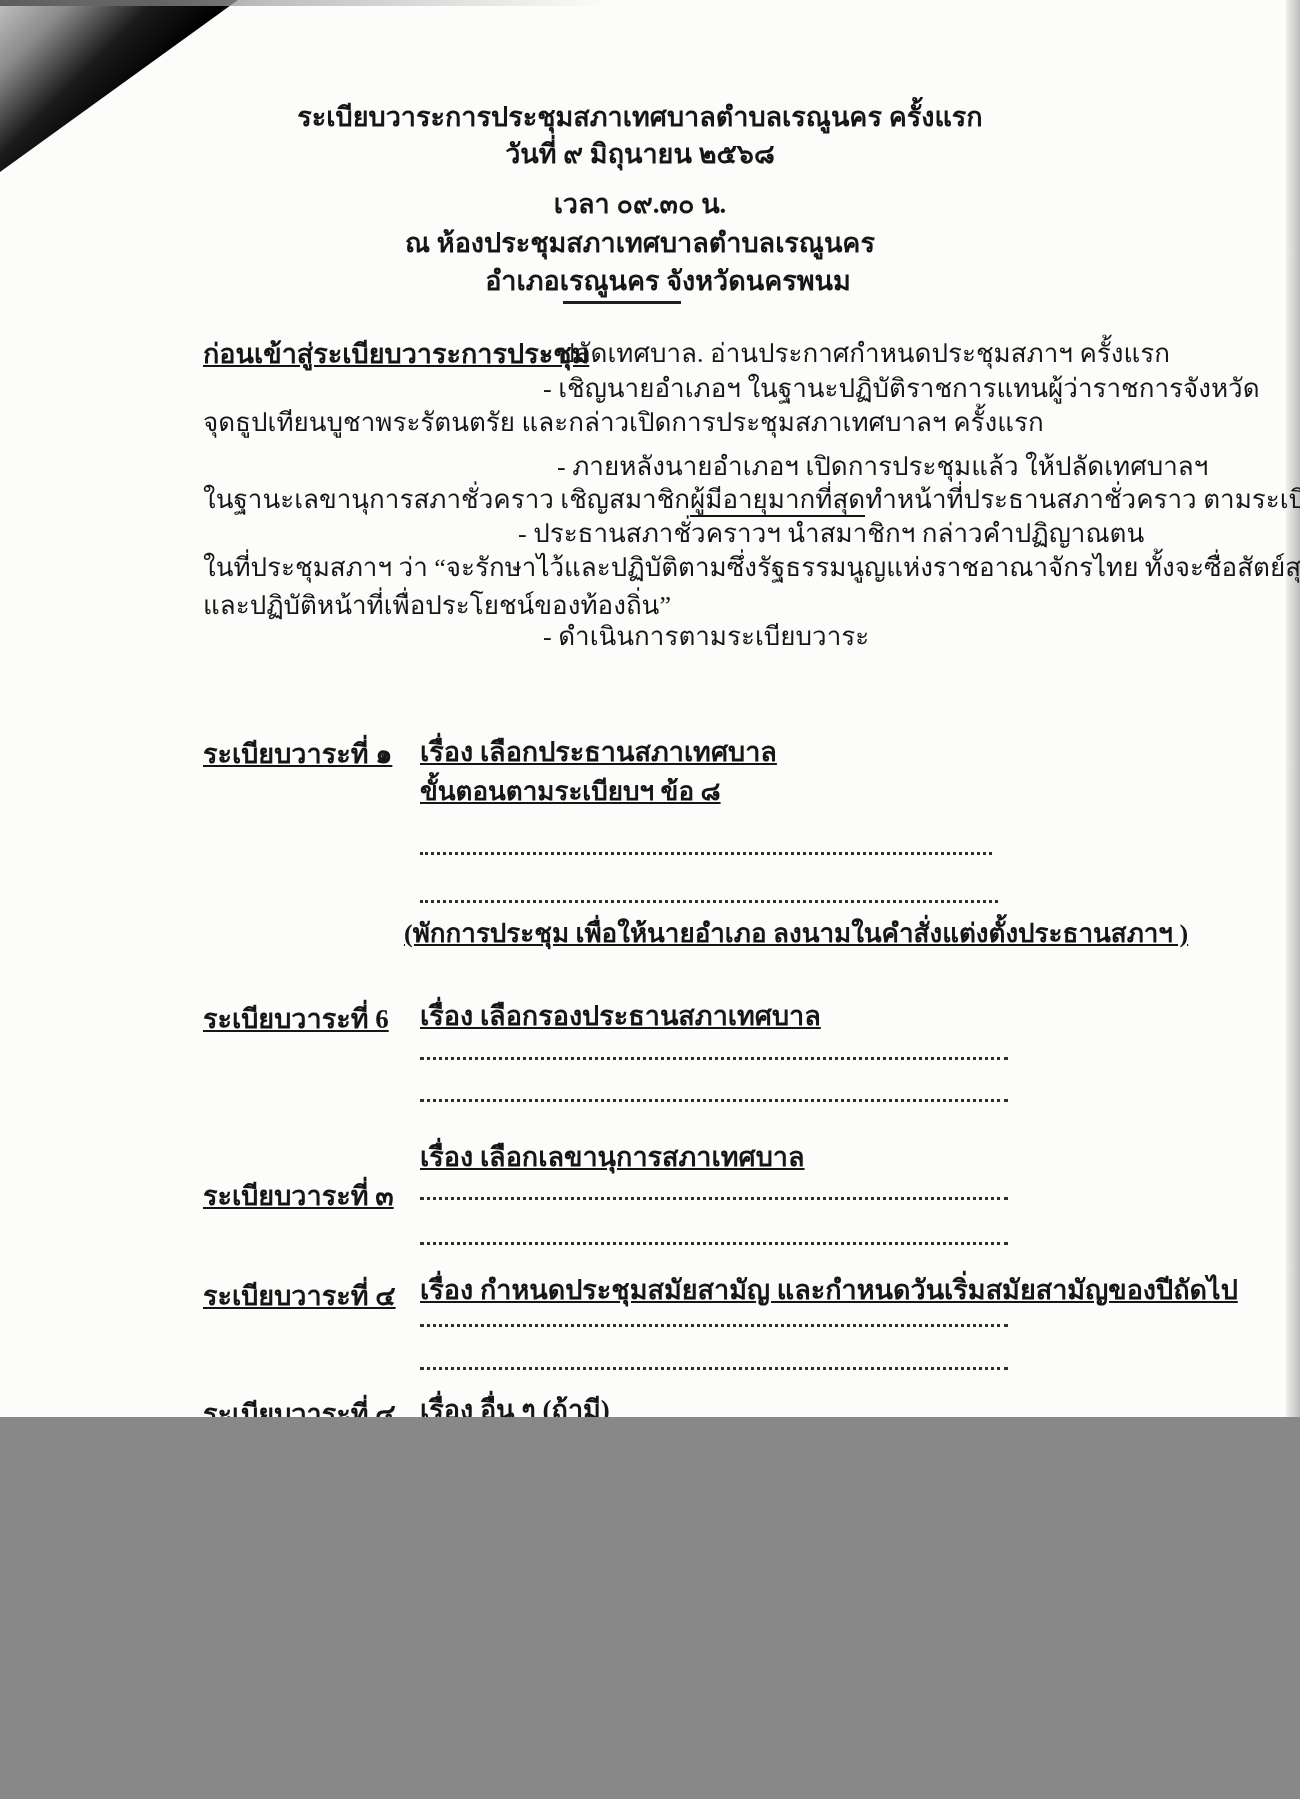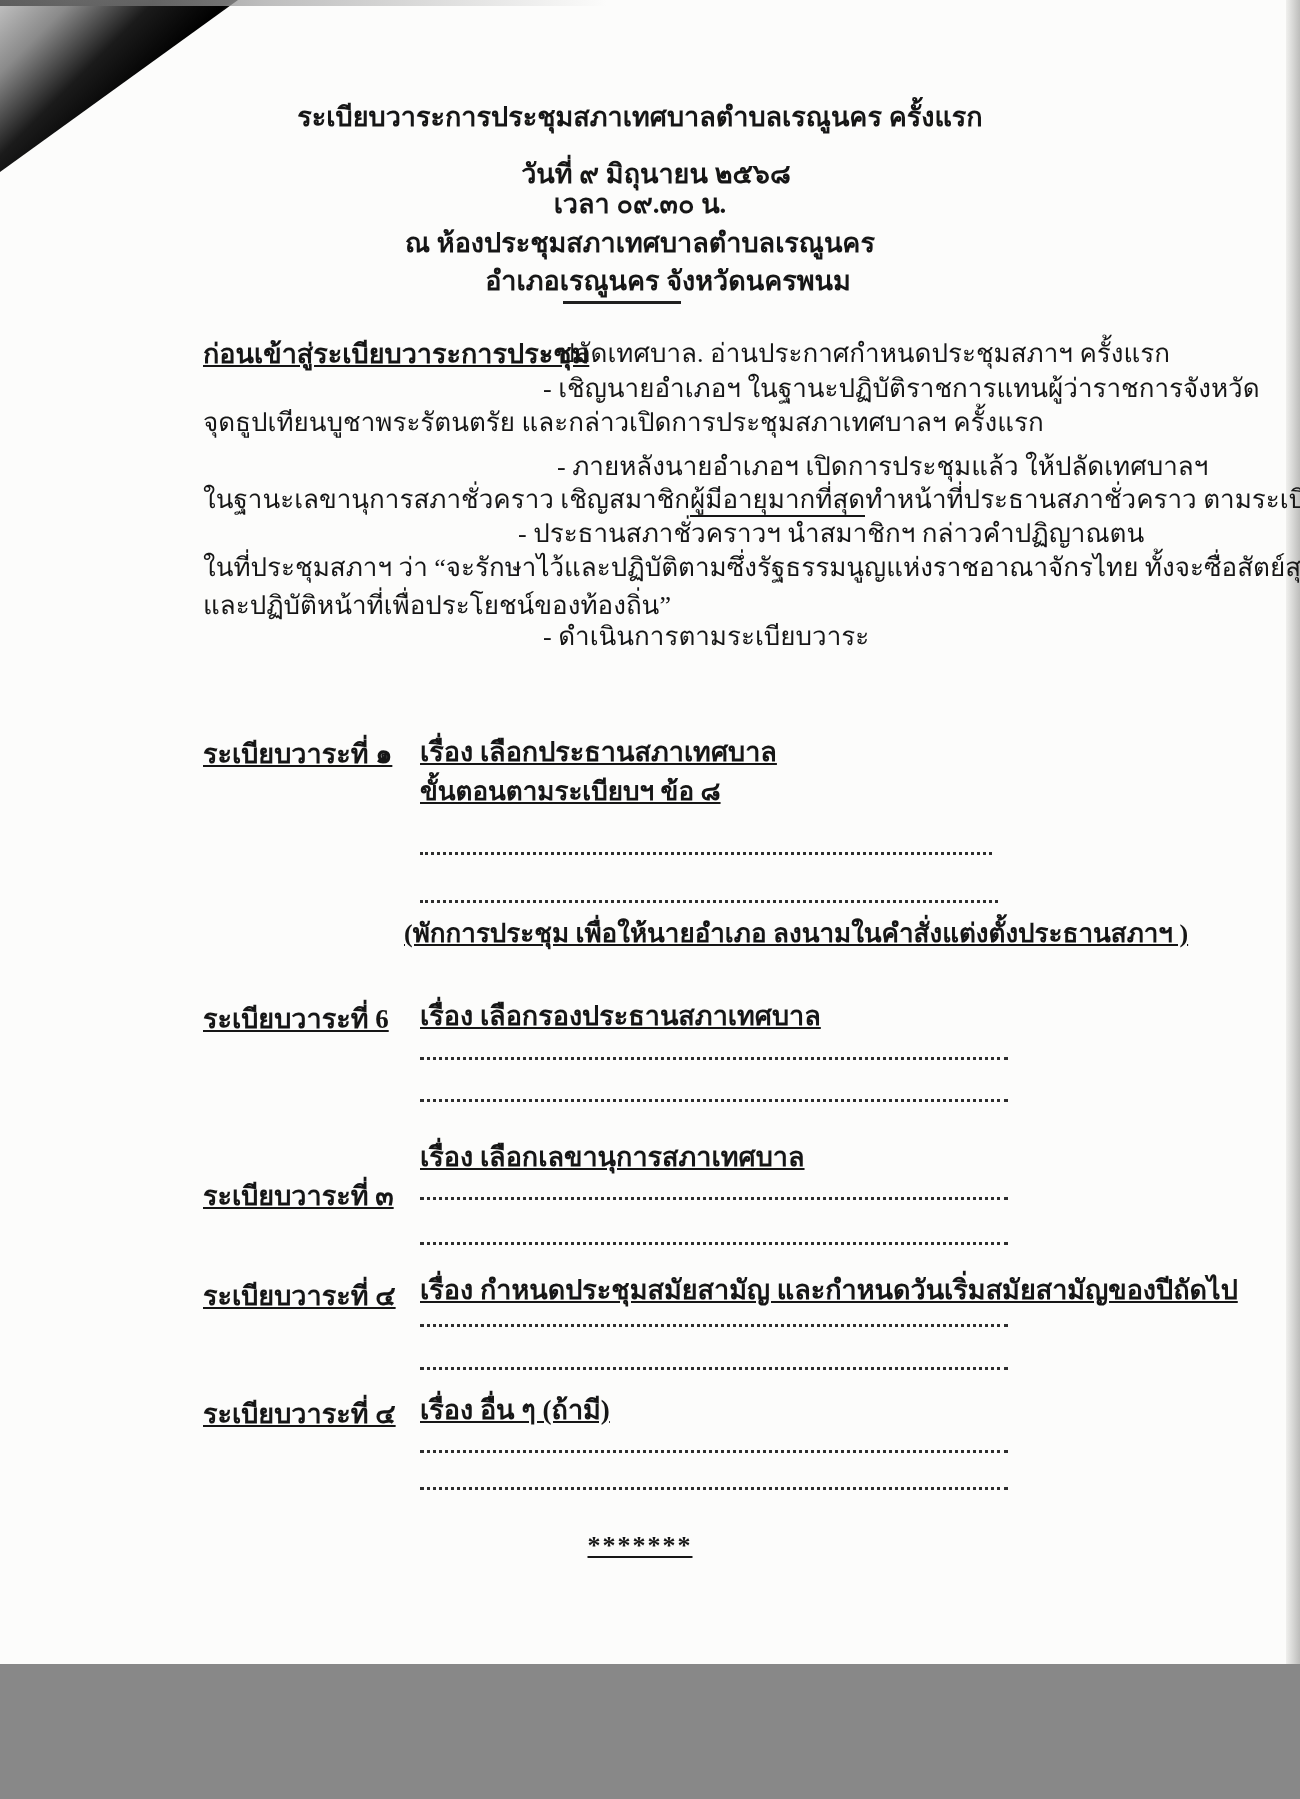--- a/index.html
+++ b/index.html
@@ -1,18 +1,18 @@
 <!DOCTYPE html>
 <html><head>
 <meta charset="utf-8">
 <style>
   html,body{margin:0;padding:0;background:#888;}
   #page{
     position:relative;
-    width:1300px;height:1664px;
+    width:1300px;height:1417px;
     background:#fcfcfb;
     overflow:hidden;
     font-family:"Liberation Serif","DejaVu Serif",serif;
     color:#161616;
   }
   .t{position:absolute;white-space:nowrap;font-size:26px;line-height:1.25;}
   .b{font-weight:700;text-decoration:underline;}
   .center{left:0;width:1280px;text-align:center;}
   .title{font-size:27px;font-weight:700;}
   .ul-seg{border-bottom:2px solid #161616;padding-bottom:1px;}
@@ -45,21 +45,21 @@
 <body>
 
 <div id="page">
 
   <div class="fold"></div>
   <div class="topsmudge"></div>
   <div class="edge-right"></div>
   <div class="edge-bottom"></div>
 
   <div class="t center title" style="top:101px;">ระเบียบวาระการประชุมสภาเทศบาลตำบลเรณูนคร ครั้งแรก</div>
-  <div class="t center title" style="top:158px;padding-left:16px;">วันที่ ๙ มิถุนายน ๒๕๖๘</div>
+  <div class="t center title" style="top:138px;">วันที่ ๙ มิถุนายน ๒๕๖๘</div>
   <div class="t center title" style="top:188px;">เวลา ๐๙.๓๐ น.</div>
   <div class="t center title" style="top:227px;">ณ  ห้องประชุมสภาเทศบาลตำบลเรณูนคร</div>
   <div class="t center title" style="top:265px;padding-left:28px;">อำเภอเรณูนคร  จังหวัดนครพนม</div>
   <div class="divider" style="top:301px;left:563px;width:118px;height:3px;"></div>
 
   <div class="t b" style="top:338px;left:203px;font-size:27px;">ก่อนเข้าสู่ระเบียบวาระการประชุม</div>
   <div class="t" style="top:338px;left:543px;">- ปลัดเทศบาล. อ่านประกาศกำหนดประชุมสภาฯ ครั้งแรก</div>
   <div class="t" style="top:373px;left:543px;">- เชิญนายอำเภอฯ ในฐานะปฏิบัติราชการแทนผู้ว่าราชการจังหวัด</div>
   <div class="t" style="top:407px;left:203px;">จุดธูปเทียนบูชาพระรัตนตรัย และกล่าวเปิดการประชุมสภาเทศบาลฯ ครั้งแรก</div>
   <div class="t" style="top:451px;left:557px;">- ภายหลังนายอำเภอฯ เปิดการประชุมแล้ว ให้ปลัดเทศบาลฯ</div>

